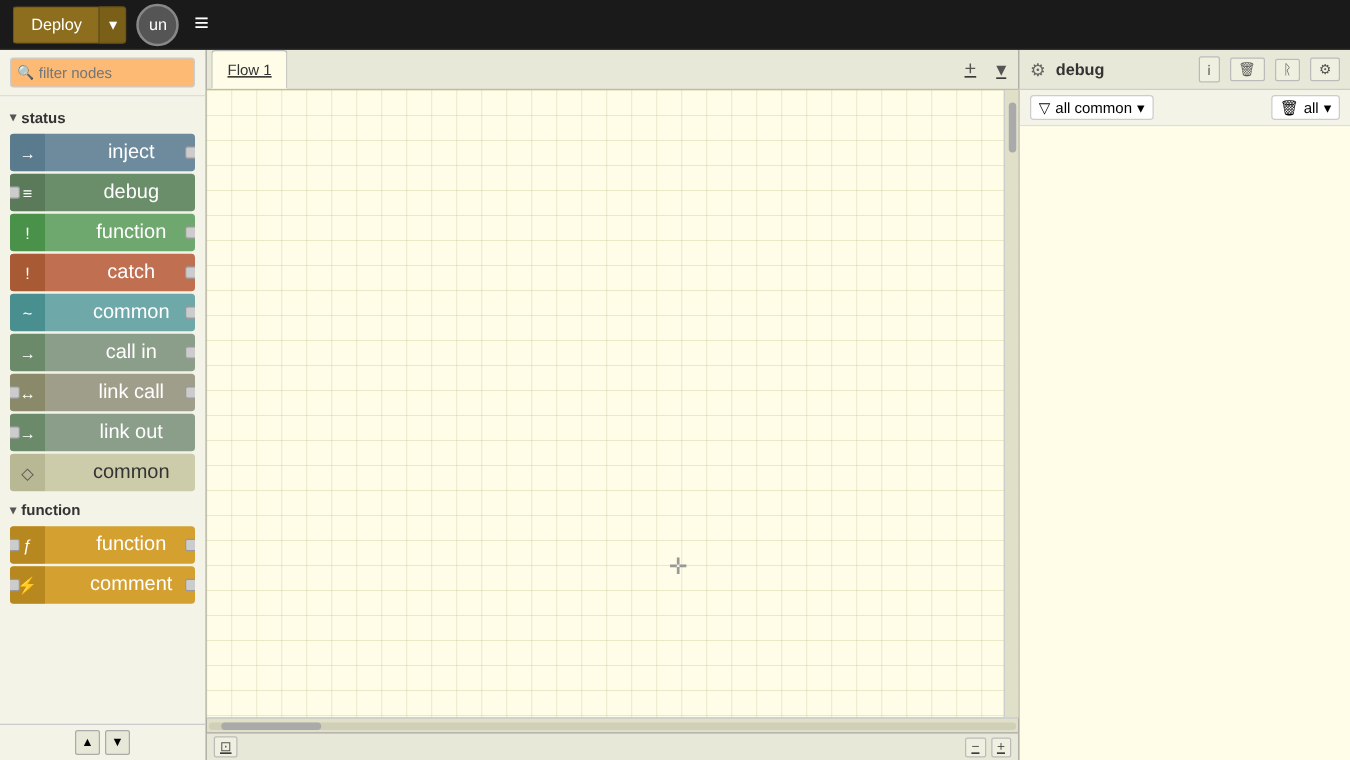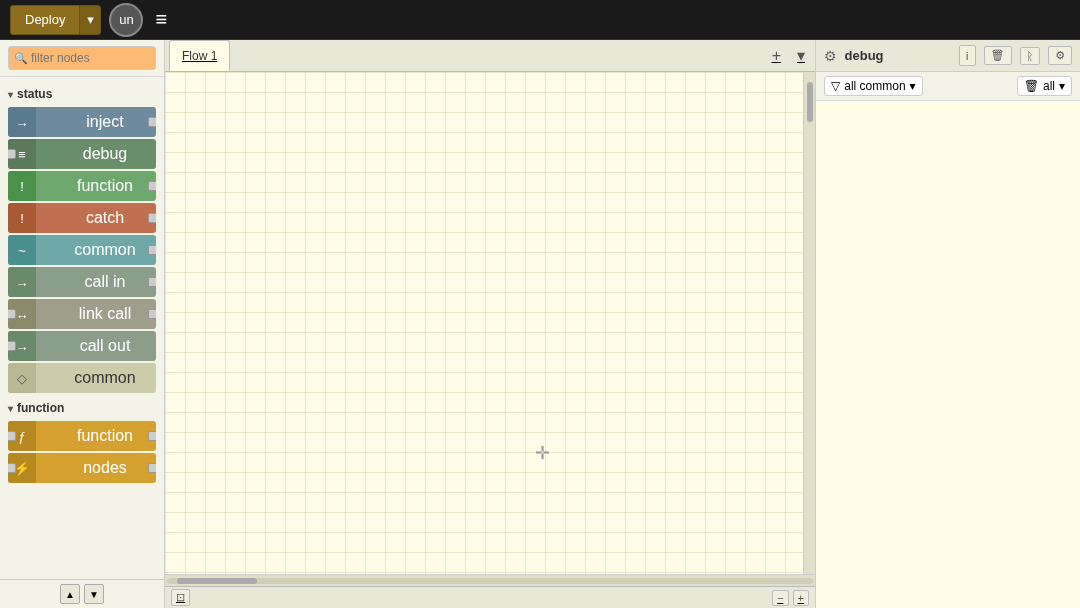--- a/index.html
+++ b/index.html
@@ -253,21 +253,21 @@
 
       <div class="node-item node-linkcall">
         <div class="node-icon-left">↔</div>
         <span class="node-label">link call</span>
         <div class="node-port-left"></div>
         <div class="node-port-right"></div>
       </div>
 
       <div class="node-item node-linkout">
         <div class="node-icon-left">→</div>
-        <span class="node-label">call out</span>
+        <span class="node-label">link out</span>
         <div class="node-port-left"></div>
       </div>
 
       <div class="node-item node-comment">
         <div class="node-icon-left">◇</div>
         <span class="node-label">common</span>
       </div>
 
       <div class="category-header">
         <span class="chevron">▾</span>
@@ -276,21 +276,21 @@
 
       <div class="node-item node-function">
         <div class="node-icon-left">ƒ</div>
         <span class="node-label">function</span>
         <div class="node-port-left"></div>
         <div class="node-port-right"></div>
       </div>
 
       <div class="node-item node-switch" style="margin-bottom:8px;">
         <div class="node-icon-left">⚡</div>
-        <span class="node-label">nodes</span>
+        <span class="node-label">comment</span>
         <div class="node-port-left"></div>
         <div class="node-port-right"></div>
       </div>
 
     </div>
 
     <div id="sidebar-left-scrollbar">
       <div id="sidebar-scroll-btns">
         <button>▲</button>
         <button>▼</button>

